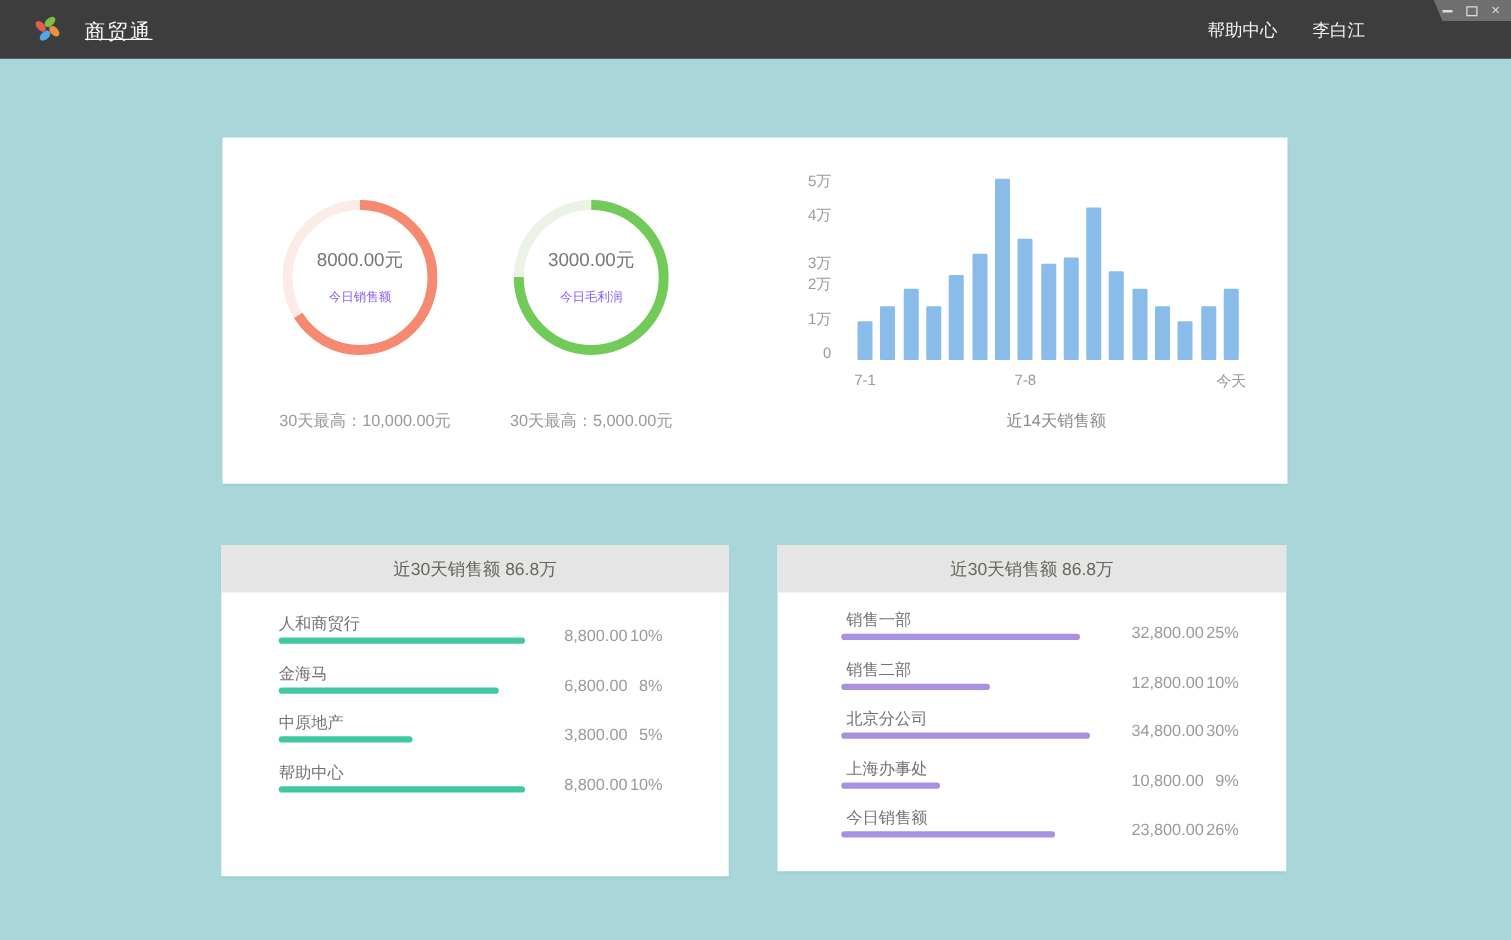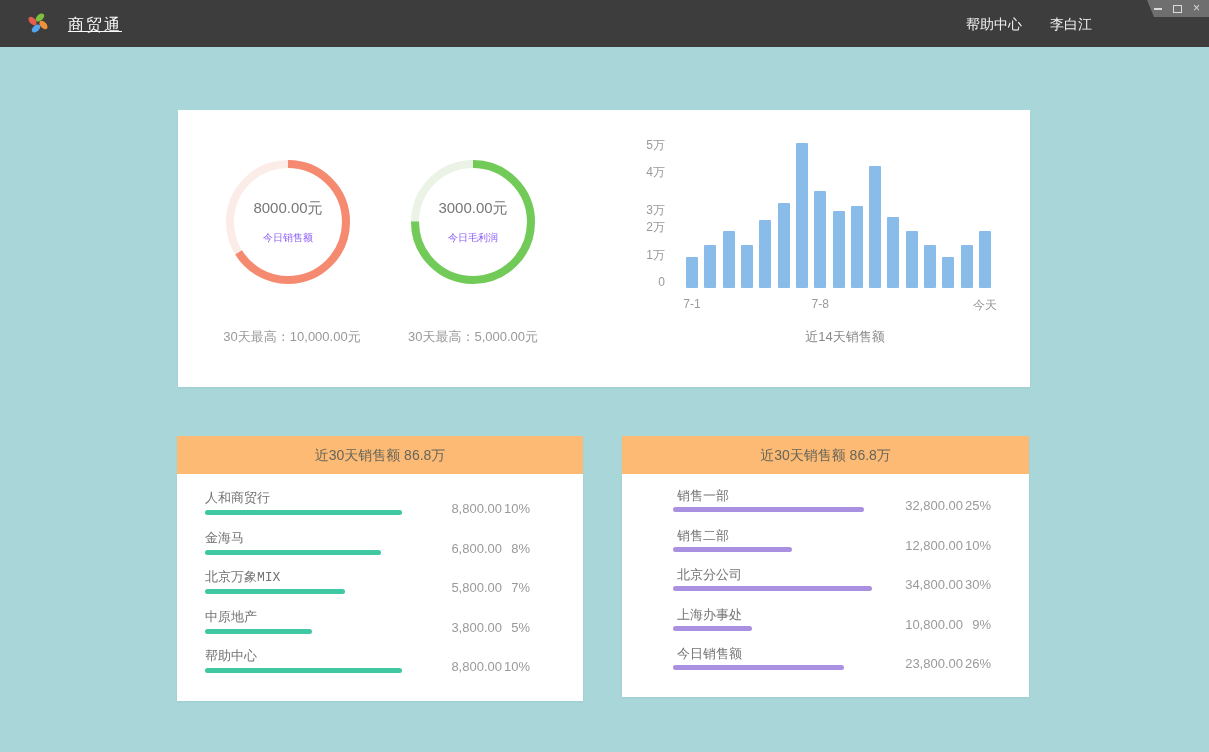--- a/index.html
+++ b/index.html
@@ -83,33 +83,33 @@
     position: absolute; top: 187px; width: 60px;
     text-align: center; font-size: 12px; color: #999;
   }
   .chart-title {
     position: absolute; top: 218px; left: 567px; width: 200px;
     text-align: center; font-size: 13px; color: #888;
   }
 
   
   .list-header {
-    height: 38px; background: #fdba74;
+    height: 38px; background: #e5e5e5;
     text-align: center; line-height: 38px;
     font-size: 14px; color: #66665a;
   }
   #list0 .rows { margin-top: 12px; }
   #list1 .rows { margin-top: 9px; }
   .lrow { position: relative; height: 39.6px; }
   .lrow .name { position: absolute; top: 4px; font-size: 13px; color: #737373; line-height: 18px; }
   .lrow .hbar { position: absolute; top: 24px; height: 5px; border-radius: 2.5px; }
   .lrow .vals { position: absolute; top: 14px; display: flex; font-size: 13px; color: #9a9a9a; line-height: 18px; }
   .lrow .val { width: 90px; text-align: right; }
   .lrow .pct { width: 28px; text-align: right; }
-  #list0 .name, #list0 .hbar { left: 28px; font-family: Liberation Mono, monospace; }
+  #list0 .name, #list0 .hbar { left: 46px; }
   #list0 .vals { right: 53px; }
   #list1 .name { left: 55px; }
   #list1 .hbar { left: 51px; }
   #list1 .vals { right: 38px; }
 </style>
 </head>
 <body>
 
 <div class="titlebar">
   <svg class="logo" width="22" height="22" viewBox="0 0 22 22">
@@ -210,28 +210,20 @@
       </div>
       <div class="lrow">
         <span class="name">金海马</span>
         <div class="hbar" style="width: 176px; background: rgb(63, 200, 161);"></div>
         <div class="vals">
           <span class="val">6,800.00</span>
           <span class="pct">8%</span>
         </div>
       </div>
       <div class="lrow">
-        <span class="name">北京万象MIX</span>
-        <div class="hbar" style="width: 140px; background: rgb(63, 200, 161);"></div>
-        <div class="vals">
-          <span class="val">5,800.00</span>
-          <span class="pct">7%</span>
-        </div>
-      </div>
-      <div class="lrow">
         <span class="name">中原地产</span>
         <div class="hbar" style="width: 107px; background: rgb(63, 200, 161);"></div>
         <div class="vals">
           <span class="val">3,800.00</span>
           <span class="pct">5%</span>
         </div>
       </div>
       <div class="lrow">
         <span class="name">帮助中心</span>
         <div class="hbar" style="width: 197px; background: rgb(63, 200, 161);"></div>

